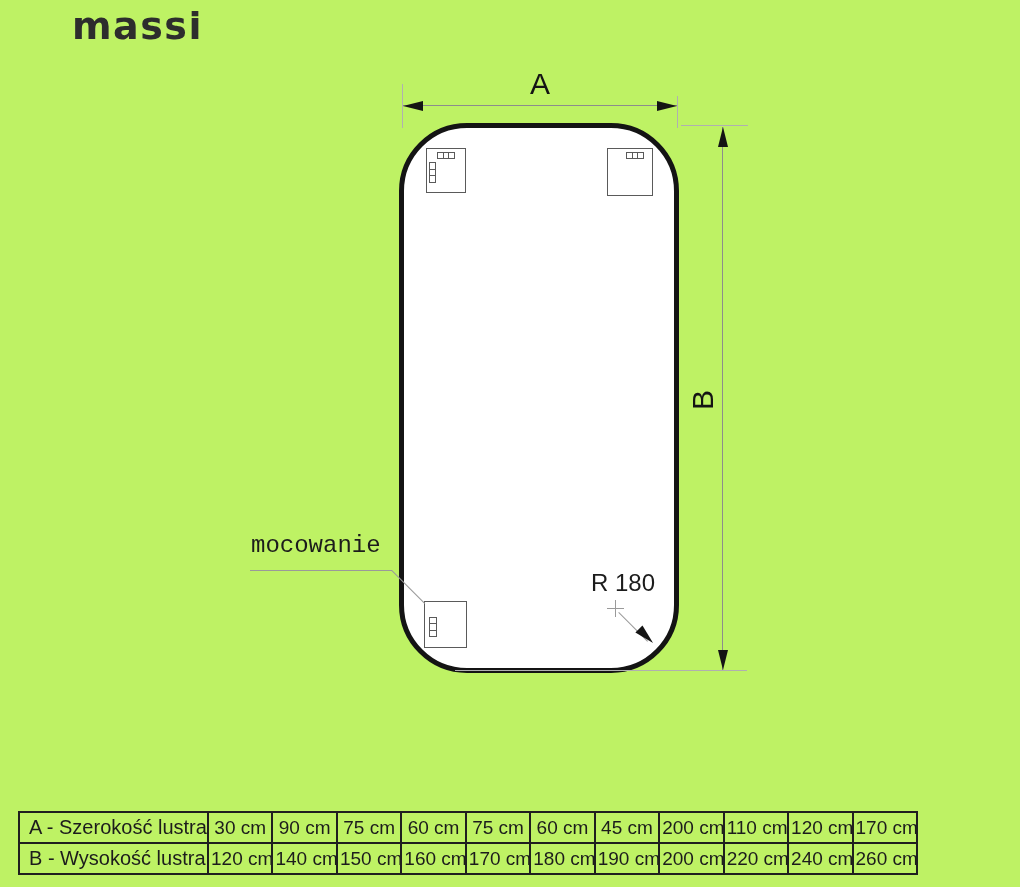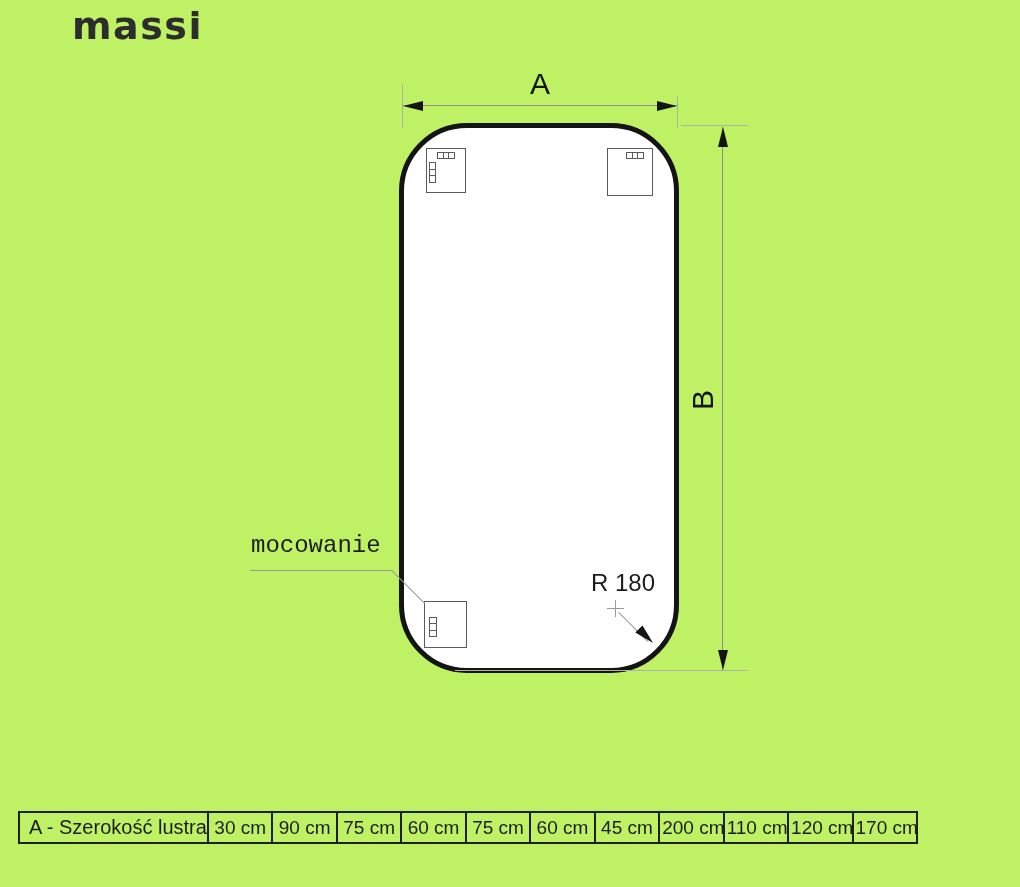--- a/index.html
+++ b/index.html
@@ -134,16 +134,30 @@
         <td>75 cm</td>
         <td>60 cm</td>
         <td>75 cm</td>
         <td>60 cm</td>
         <td>45 cm</td>
         <td>200 cm</td>
         <td>110 cm</td>
         <td>120 cm</td>
         <td>170 cm</td>
       </tr>
+      <tr>
+        <td class="rowlabel">B - Wysokość lustra</td>
+        <td>120 cm</td>
+        <td>140 cm</td>
+        <td>150 cm</td>
+        <td>160 cm</td>
+        <td>170 cm</td>
+        <td>180 cm</td>
+        <td>190 cm</td>
+        <td>200 cm</td>
+        <td>220 cm</td>
+        <td>240 cm</td>
+        <td>260 cm</td>
+      </tr>
     </tbody>
   </table>
 
 </div>
 
 </body></html>

